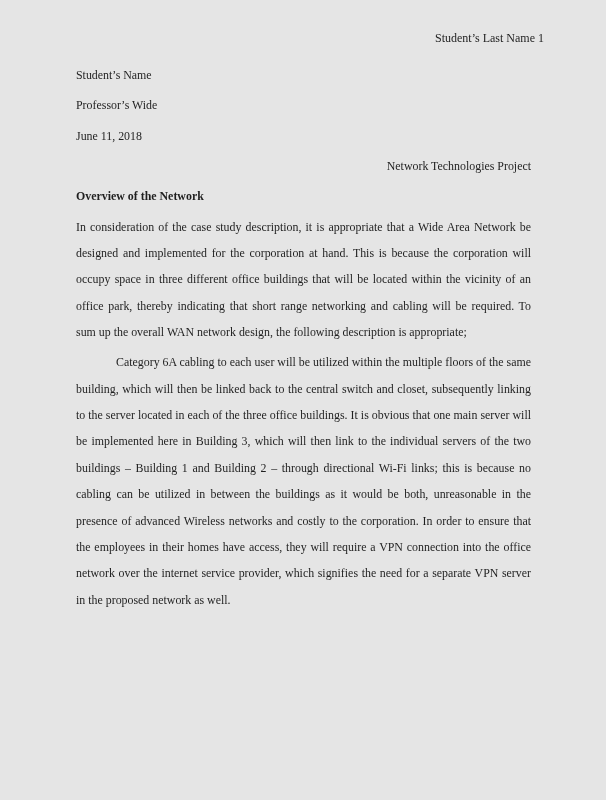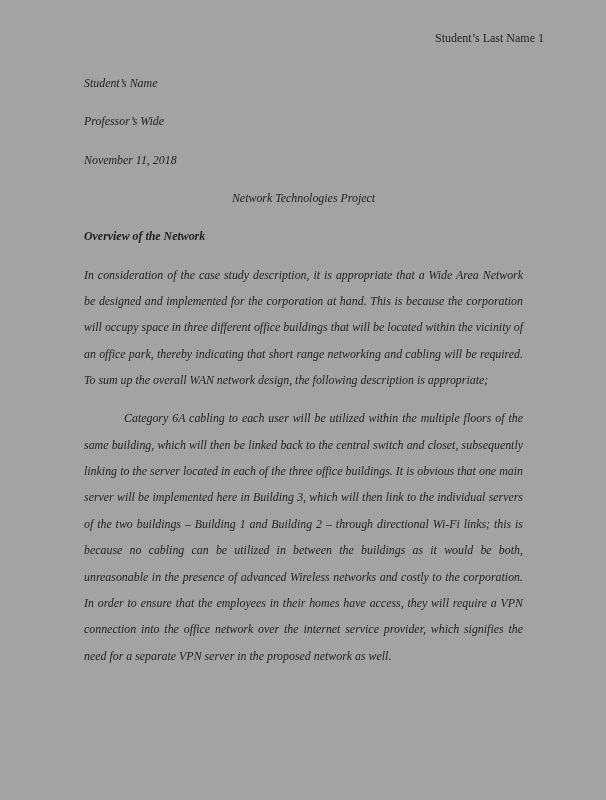--- a/index.html
+++ b/index.html
@@ -4,21 +4,21 @@
 <style>
   html, body {
     margin: 0;
     padding: 0;
     background: #ffffff;
   }
   .page {
     position: relative;
     width: 606px;
     height: 800px;
-    background: #a3a3a3;
+    background: #e5e5e5;
     overflow: hidden;
     font-family: "Liberation Serif", "DejaVu Serif", serif;
     color: #1f1f1f;
   }
   .running-header {
     position: absolute;
     top: 31px;
     right: 62px;
     font-size: 12px;
     line-height: 14px;
@@ -26,47 +26,46 @@
   }
   .content {
     position: absolute;
     top: 58px;
     left: 72px;
     width: 463px;
     font-size: 11.9px;
     line-height: 26.35px;
   }
   .content p {
-    margin: 12px;
+    margin: 4px;
     padding: 0;
-    font-style: italic;
   }
   .doc-title {
-    text-align: center;
+    text-align: right;
   }
   .section-heading {
     font-weight: bold;
   }
   .body-para {
     text-align: justify;
   }
   .body-para.indented {
     text-indent: 40px;
   }
 </style>
 </head>
 <body>
 
 <div class="page">
   <div class="running-header">Student’s Last Name 1</div>
 
   <div class="content">
     <p class="info-line">Student’s Name</p>
     <p class="info-line">Professor’s Wide</p>
-    <p class="info-line">November 11, 2018</p>
+    <p class="info-line">June 11, 2018</p>
 
     <p class="doc-title">Network Technologies Project</p>
 
     <p class="section-heading">Overview of the Network</p>
 
     <p class="body-para">In consideration of the case study description, it is appropriate that a Wide Area Network be designed and implemented for the corporation at hand. This is because the corporation will occupy space in three different office buildings that will be located within the vicinity of an office park, thereby indicating that short range networking and cabling will be required. To sum up the overall WAN network design, the following description is appropriate;</p>
 
     <p class="body-para indented">Category 6A cabling to each user will be utilized within the multiple floors of the same building, which will then be linked back to the central switch and closet, subsequently linking to the server located in each of the three office buildings. It is obvious that one main server will be implemented here in Building 3, which will then link to the individual servers of the two buildings – Building 1 and Building 2 – through directional Wi-Fi links; this is because no cabling can be utilized in between the buildings as it would be both, unreasonable in the presence of advanced Wireless networks and costly to the corporation. In order to ensure that the employees in their homes have access, they will require a VPN connection into the office network over the internet service provider, which signifies the need for a separate VPN server in the proposed network as well.</p>
   </div>
 </div>

